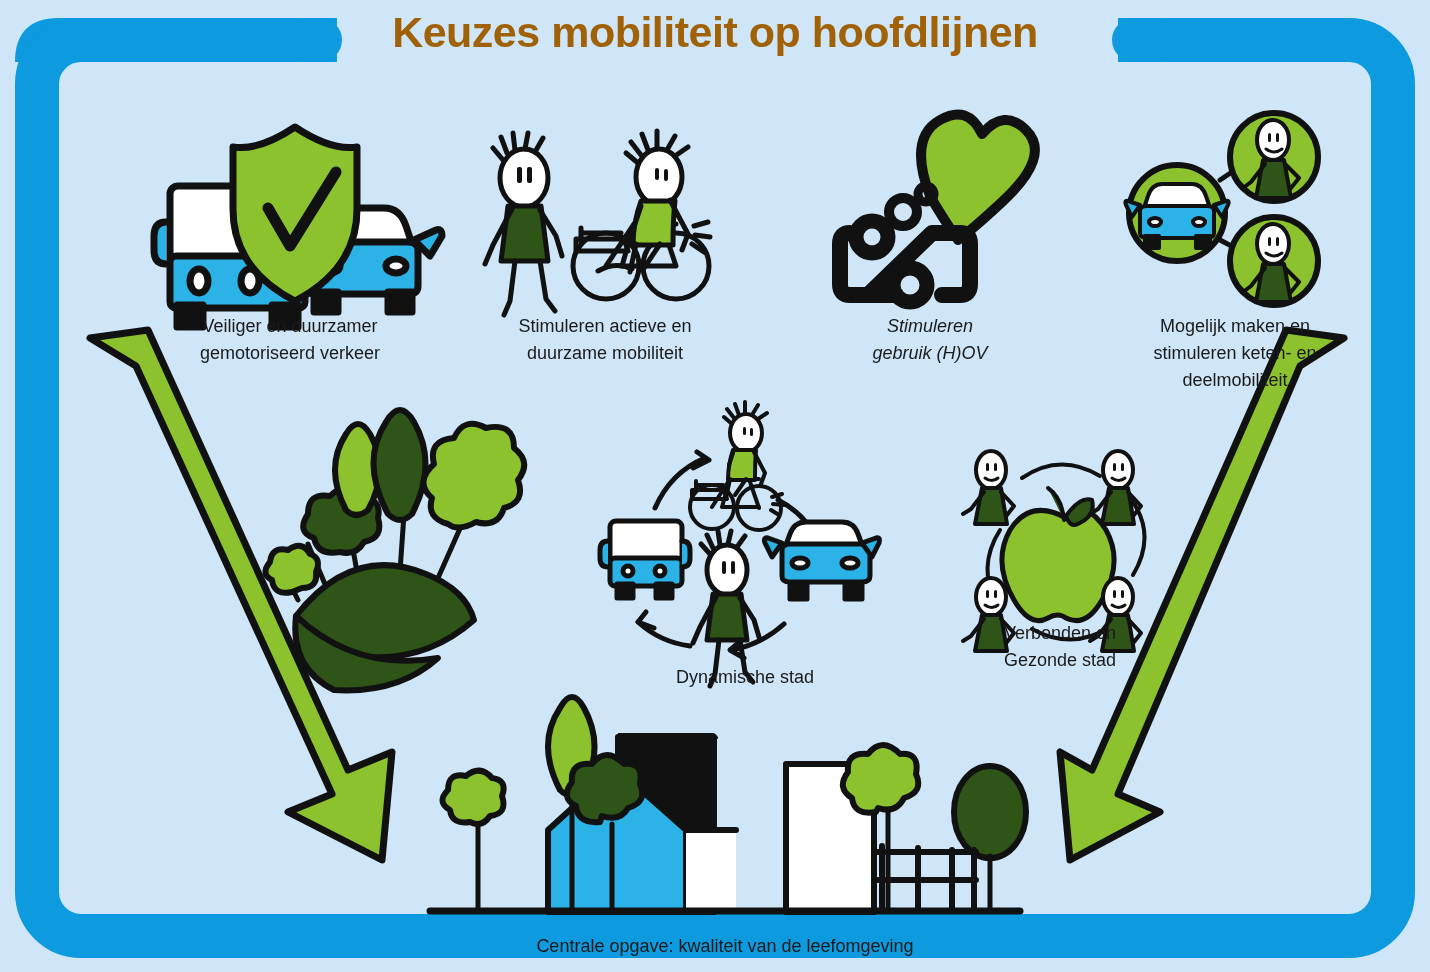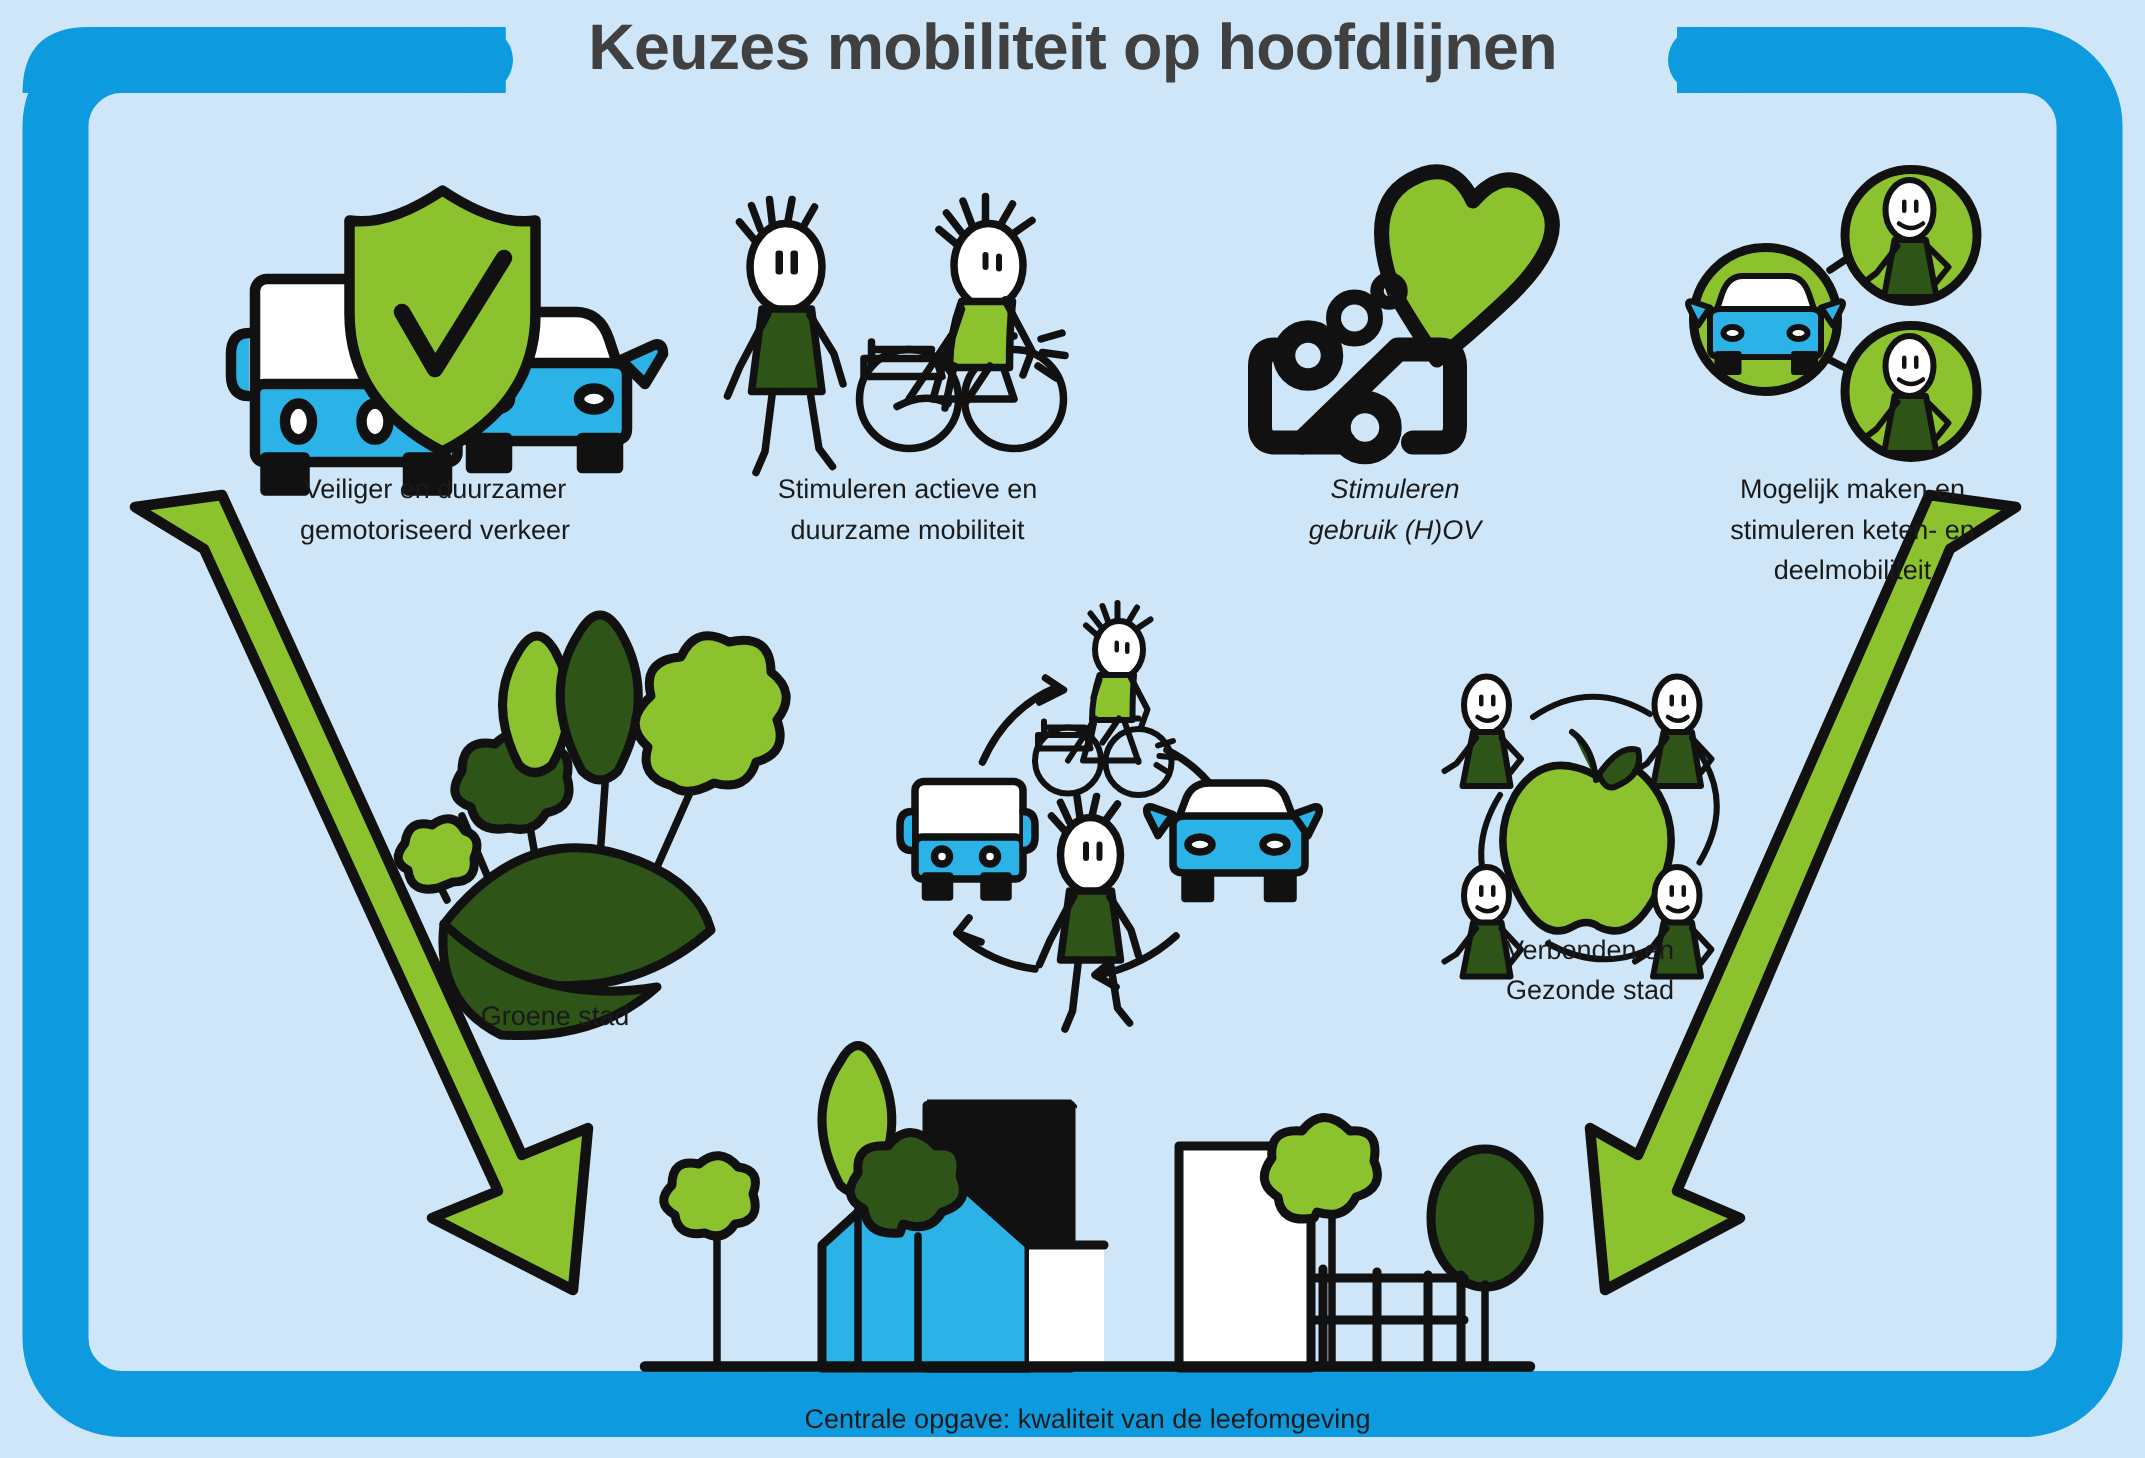--- a/index.html
+++ b/index.html
@@ -21,21 +21,21 @@
     font-family:"Liberation Sans", sans-serif;
     white-space:pre-line;
     pointer-events:none;
   }
   #page-title{
     position:absolute;
     left:0;top:8px;width:1430px;
     text-align:center;
     font-size:43px;
     font-weight:bold;
-    color:#404040;
+    color:#a16207;
     letter-spacing:-0.5px;
     font-family:"Liberation Sans", sans-serif;
   }
 </style>
 </head>
 <body>
 
 <div id="stage">
 
   <svg width="1430" height="972" viewBox="0 0 1430 972">
@@ -201,21 +201,20 @@
       <path d="M346 510 q-22 -42 0 -76 q12 -20 24 0 q20 36 -2 76 q-12 10 -22 0 z" fill="#8cc22e"></path>
 
       <path d="M388 514 q-28 -52 -2 -92 q14 -24 28 0 q24 42 -2 92 q-12 12 -24 0 z" fill="#2e5418"></path>
 
       <path d="M448 524 q-22 -6 -16 -26 q-18 -16 2 -34 q-6 -24 20 -26 q10 -22 32 -10 q28 -6 28 20 q18 14 4 32 q8 22 -14 28 q-6 20 -28 14 q-18 10 -28 2 z" fill="#8cc22e"></path>
 
       <path d="M296 616 q56 -72 130 -42 q40 16 48 46 q-50 44 -116 36 q-46 -6 -62 -40 z" fill="#2e5418"></path>
       <path d="M296 616 q60 56 142 42 q-40 36 -104 32 q-44 -22 -38 -74 z" fill="#2e5418"></path>
     </g>
   </svg>
-  <div class="lbl" style="left:250px;top:664px;width:240px;">Groene stad</div>
 
   <svg width="1430" height="972" viewBox="0 0 1430 972">
     <g stroke="#111" stroke-width="5" stroke-linecap="round" stroke-linejoin="round" fill="none">
 
       <path d="M655 508 q16 -36 50 -50" stroke-width="5"></path>
       <path d="M697 452 l12 8 l-16 8" stroke-width="5" fill="none"></path>
       <path d="M778 500 q28 14 42 44" stroke-width="5"></path>
       <path d="M812 532 l10 16 l-18 2" stroke-width="5"></path>
       <path d="M784 624 q-22 20 -52 26" stroke-width="5"></path>
       <path d="M742 640 l-12 10 l14 8" stroke-width="5"></path>
@@ -256,20 +255,21 @@
 
       <ellipse cx="727" cy="570" rx="20" ry="25" fill="#fff" stroke-width="5"></ellipse>
       <path d="M710 554 l-9 -10 M713 548 l-6 -13 M720 545 l-2 -14 M728 544 l3 -13 M737 547 l8 -11" stroke-width="5"></path>
       <rect x="722" y="561" width="4" height="13" rx="2" fill="#111" stroke="none"></rect>
       <rect x="731" y="561" width="4" height="13" rx="2" fill="#111" stroke="none"></rect>
       <path d="M713 594 h28 l6 46 h-40 z" fill="#2e5418" stroke-width="5"></path>
       <path d="M716 597 l-16 30 l-7 16 M740 598 l14 22 l5 17" stroke-width="5"></path>
       <path d="M719 640 l-4 34 l-5 12 M740 640 l5 32 l8 10" stroke-width="5"></path>
     </g>
   </svg>
+  <div class="lbl" style="left:625px;top:664px;width:240px;">Dynamische stad</div>
 
   <svg width="1430" height="972" viewBox="0 0 1430 972">
     <g stroke="#111" stroke-width="4" stroke-linecap="round" stroke-linejoin="round" fill="none">
 
       <path d="M1022 478 q38 -26 78 -2" stroke-width="4"></path>
       <path d="M1131 499 q26 36 2 76" stroke-width="4"></path>
       <path d="M1110 627 q-38 24 -78 2" stroke-width="4"></path>
       <path d="M998 606 q-22 -38 2 -76" stroke-width="4"></path>
 
       <path d="M1066 518 q-36 -20 -56 12 q-18 32 4 70 q16 28 34 18 q10 -6 18 0 q20 10 36 -18 q22 -38 4 -70 q-20 -32 -40 -12 z" fill="#8cc22e" stroke-width="5"></path>

